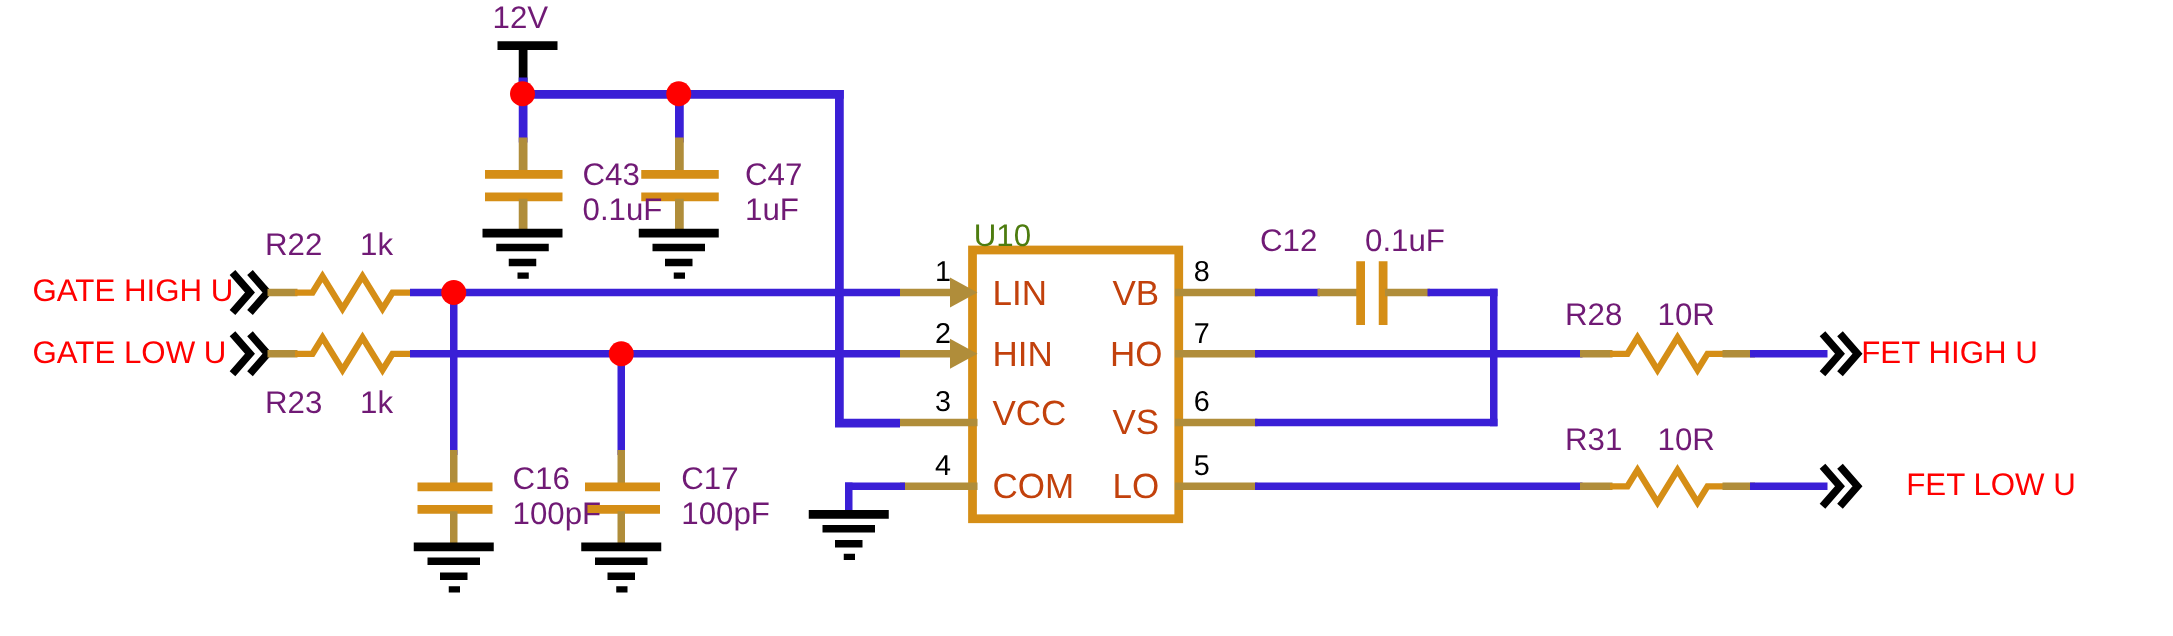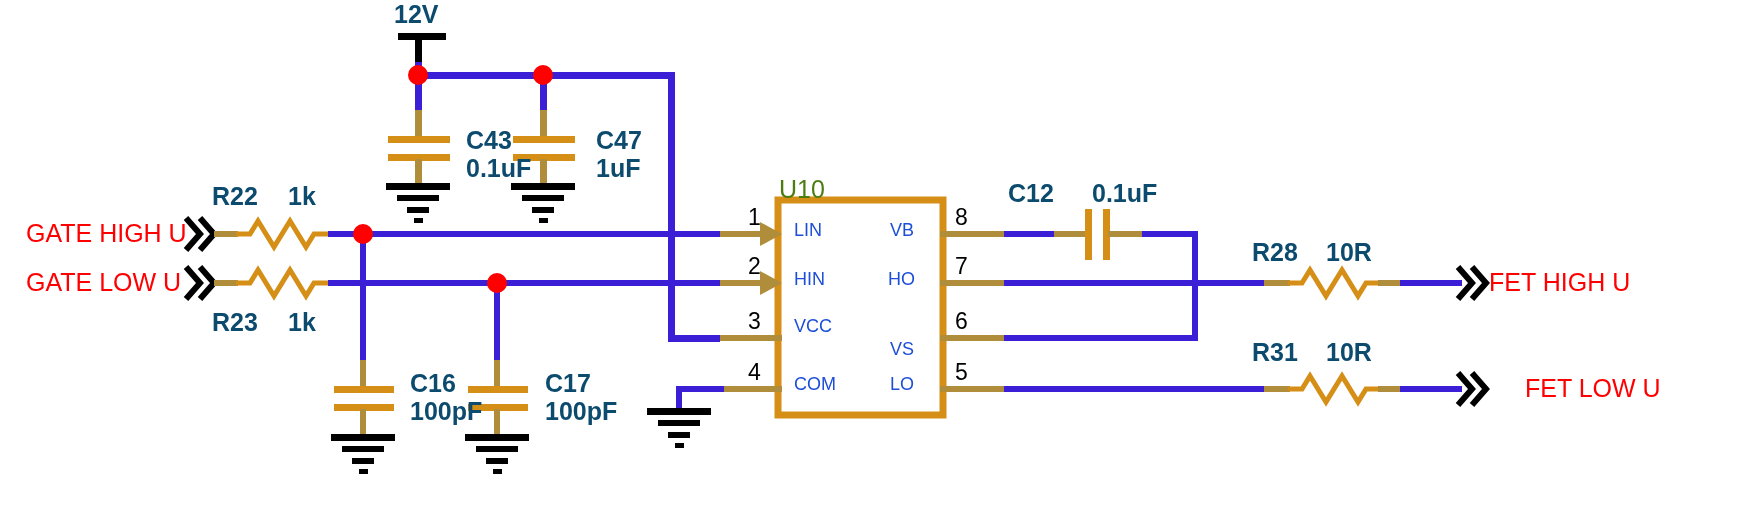--- a/index.html
+++ b/index.html
@@ -1,25 +1,25 @@
 <!DOCTYPE html>
 <html><head>
 <meta charset="utf-8">
 <style>
   html,body{margin:0;padding:0;background:#ffffff;}
   body{width:1738px;height:509px;overflow:hidden;
        font-family:"Liberation Sans","DejaVu Sans",sans-serif;}
   #stage{position:relative;width:1738px;height:509px;background:#fff;}
   svg#schematic{position:absolute;left:0;top:0;width:1738px;height:509px;}
   .lbl{position:absolute;white-space:nowrap;line-height:1;}
-  .lbl-black{color:#0c4a6e;font-size:25px;font-weight:bold;}
+  .lbl-black{color:#701a75;font-size:25px;}
   .lbl-red{color:#ff0000;font-size:25px;}
   .lbl-pin{color:#000000;font-size:23px;}
   .lbl-ic{color:#4d7c0f;font-size:25px;}
-  .lbl-pinname{color:#1d4ed8;font-size:18px;}
+  .lbl-pinname{color:#c2410c;font-size:28px;}
 </style>
 </head>
 <body>
 
 <div id="stage">
 
 <svg id="schematic" viewBox="0 0 1738 509">
   <defs>
     <g id="gnd-sym">
       <rect x="-32" y="0" width="64" height="7" fill="#000"></rect>
@@ -221,16 +221,16 @@
 <div class="lbl lbl-pin" style="left:955px;top:310px;">6</div>
 <div class="lbl lbl-pin" style="left:955px;top:361px;">5</div>
 
 <div class="lbl lbl-pinname" style="left:794px;top:221px;">LIN</div>
 <div class="lbl lbl-pinname" style="left:794px;top:270px;">HIN</div>
 <div class="lbl lbl-pinname" style="left:794px;top:317px;">VCC</div>
 <div class="lbl lbl-pinname" style="left:794px;top:375px;">COM</div>
 
 <div class="lbl lbl-pinname" style="left:890px;top:221px;">VB</div>
 <div class="lbl lbl-pinname" style="left:888px;top:270px;">HO</div>
-<div class="lbl lbl-pinname" style="left:890px;top:324px;margin-top:16px;">VS</div>
+<div class="lbl lbl-pinname" style="left:890px;top:324px;">VS</div>
 <div class="lbl lbl-pinname" style="left:890px;top:375px;text-align:right;">LO</div>
 
 </div>
 
 </body></html>

